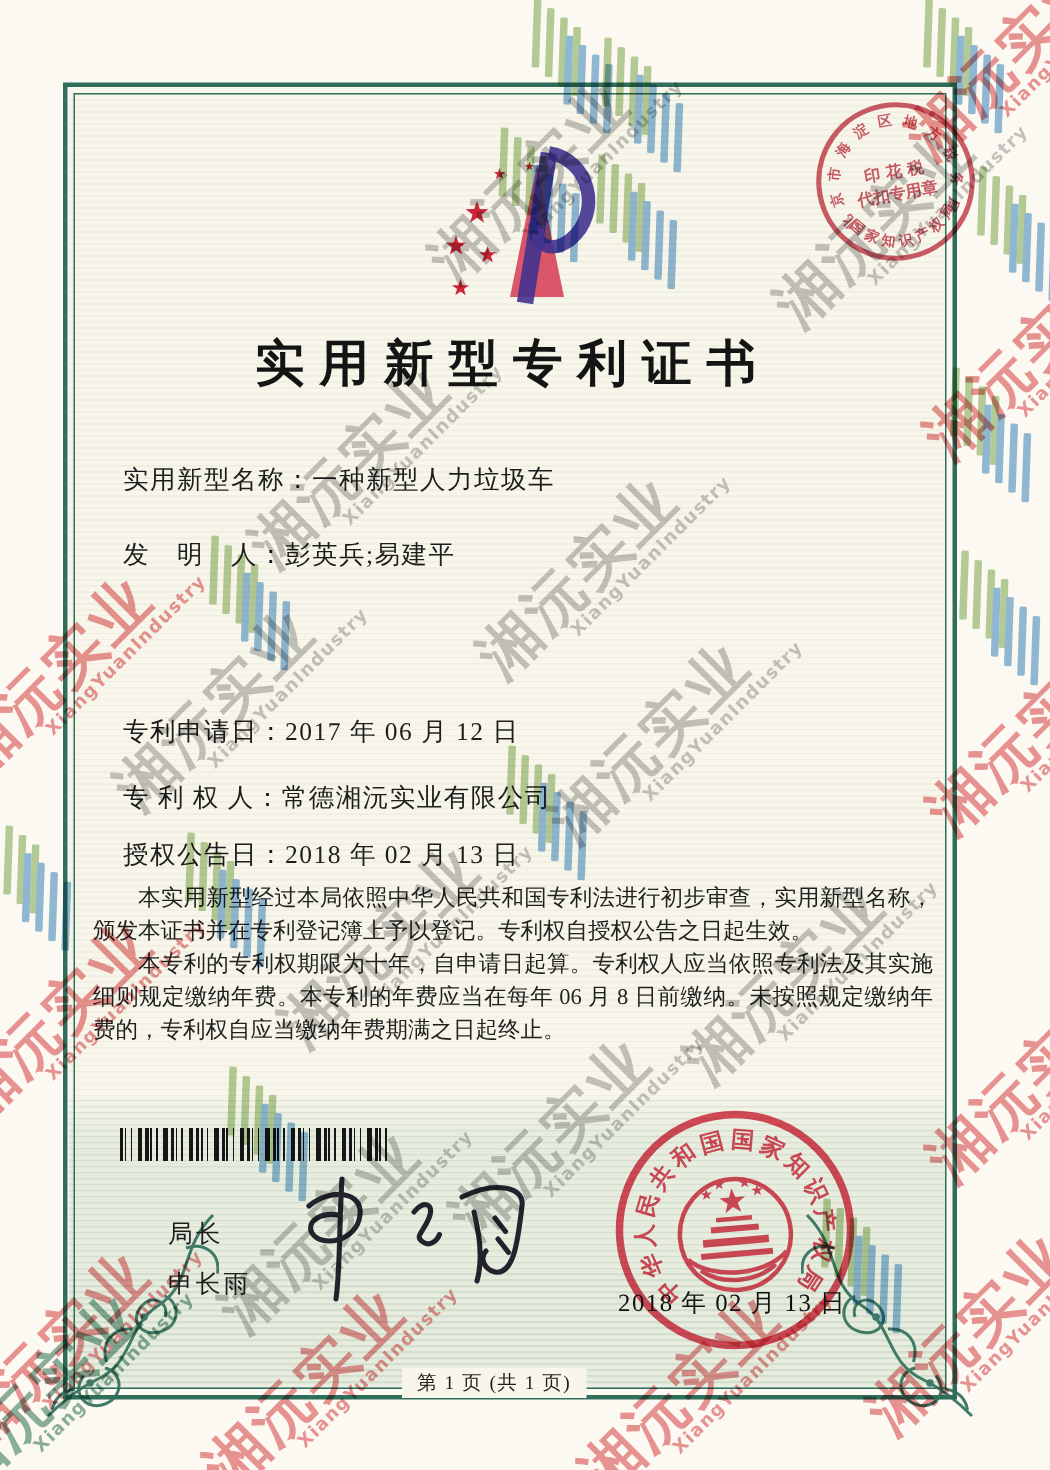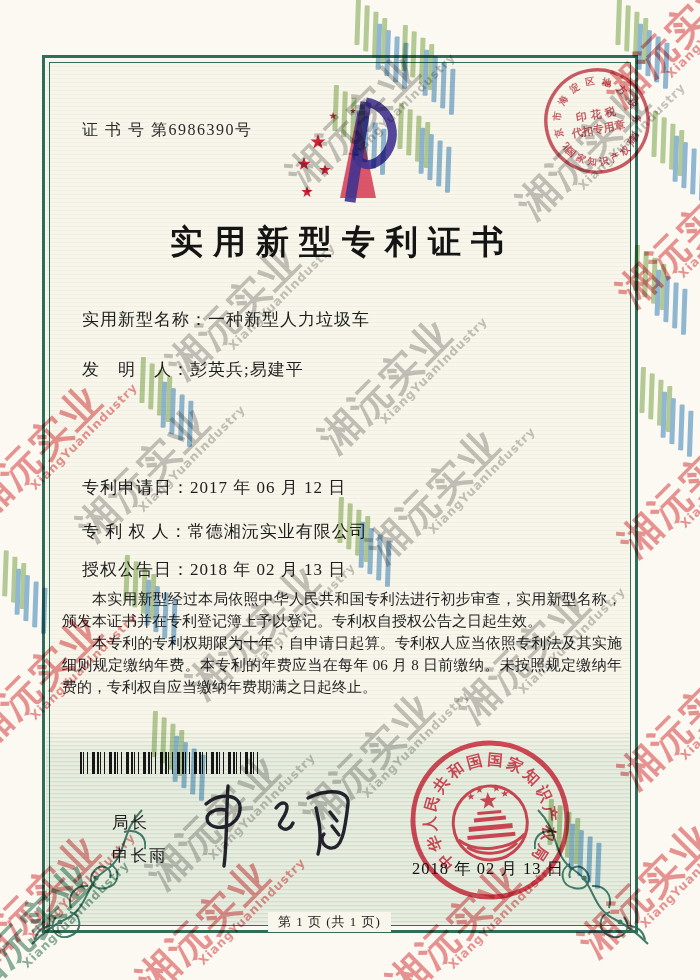--- a/index.html
+++ b/index.html
@@ -106,21 +106,20 @@
       <path d="M84,58 c11,5 10,21 -4,24 c-13,3 -20,-9 -11,-18 c7,-7 18,-2 15,8"></path>
       <path d="M44,106 c12,3 13,19 0,24 c-13,5 -23,-8 -14,-19"></path>
       <path d="M98,26 c13,-4 23,4 21,17"></path>
       <path d="M62,80 c-13,-1 -21,9 -17,22"></path>
       <path d="M24,120 c-9,1 -14,7 -15,14"></path>
       <circle cx="70" cy="72" r="2.5" fill="#2f6e5a" stroke="none"></circle>
       <circle cx="34" cy="116" r="2.5" fill="#2f6e5a" stroke="none"></circle>
     </g>
   </svg>
 
-  <div class="txt cert-no">证 书 号 第6986390号</div>
 
   <svg class="logo" viewBox="0 0 150 130">
     <polygon points="80,30 62,118 98,118" fill="#d63a52" opacity=".85"></polygon>
     <path d="M88,22 L72,122" stroke="#41338f" stroke-width="11" fill="none" opacity=".9"></path>
     <path d="M88,22 C115,26 124,62 102,80 C88,90 76,82 80,68" stroke="#41338f" stroke-width="9" fill="none" opacity=".9"></path>
     <g id="logo-stars" fill="#cf2438">
         <polygon points="40.0,54.0 41.9,59.4 47.6,59.5 43.0,63.0 44.7,68.5 40.0,65.2 35.3,68.5 37.0,63.0 32.4,59.5 38.1,59.4" fill="#cf2438"></polygon>
         <polygon points="26.0,77.0 27.6,81.7 32.7,81.8 28.7,84.9 30.1,89.7 26.0,86.8 21.9,89.7 23.3,84.9 19.3,81.8 24.4,81.7" fill="#cf2438"></polygon>
         <polygon points="47.0,84.0 48.4,88.1 52.7,88.1 49.3,90.7 50.5,94.9 47.0,92.4 43.5,94.9 44.7,90.7 41.3,88.1 45.6,88.1" fill="#cf2438"></polygon>
         <polygon points="29.0,106.0 30.4,110.1 34.7,110.1 31.3,112.7 32.5,116.9 29.0,114.4 25.5,116.9 26.7,112.7 23.3,110.1 27.6,110.1" fill="#cf2438"></polygon>

